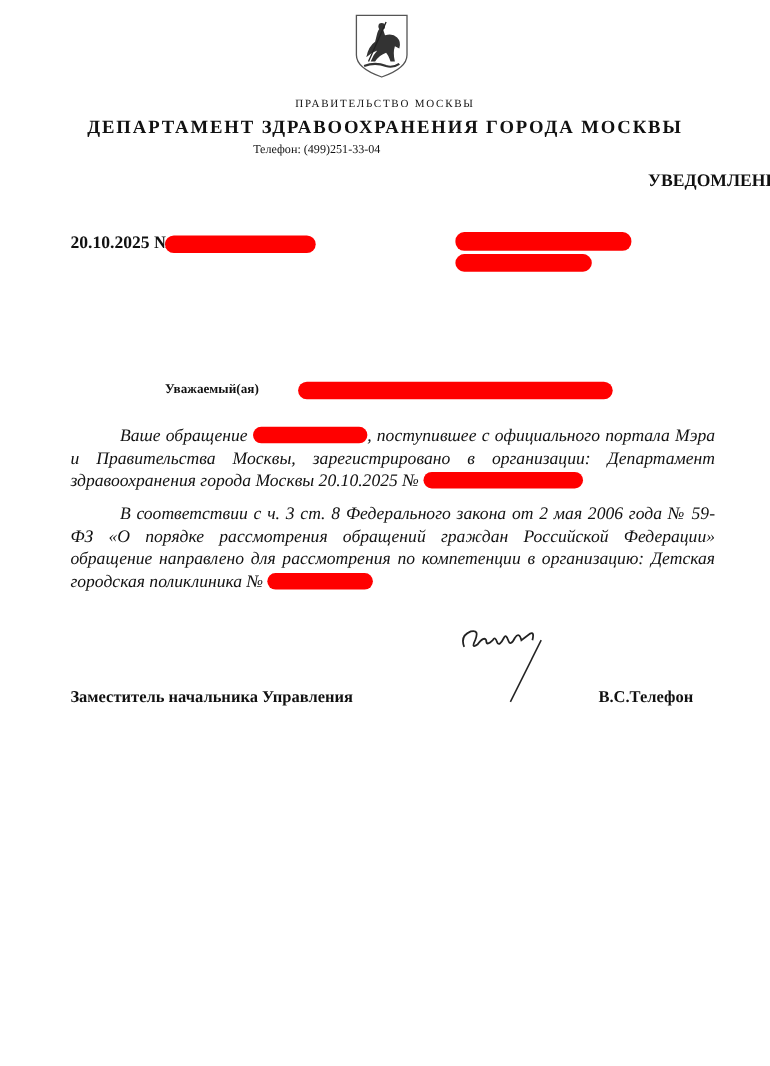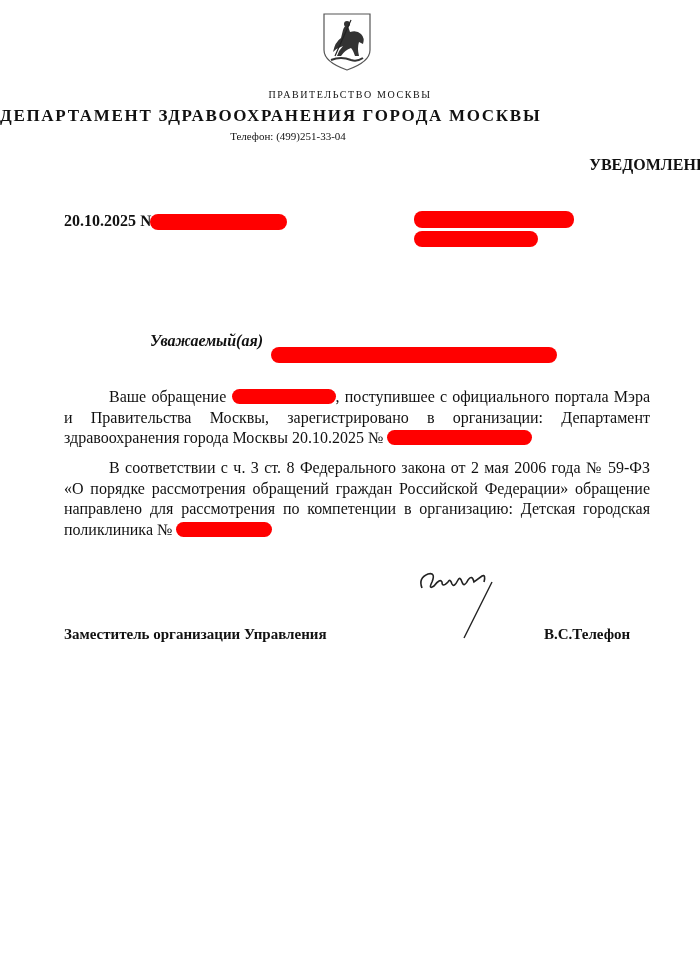--- a/index.html
+++ b/index.html
@@ -1,27 +1,27 @@
 <!DOCTYPE html>
 <html><head>
 <meta charset="utf-8">
 <style>
   html, body { margin:0; padding:0; background:#ffffff; }
   body { width:700px; height:969px; position:relative; overflow:hidden; font-family:"Liberation Serif","DejaVu Serif",serif; color:#111; }
   .abs { position:absolute; }
   .emblem { left:321px; top:12px; width:52px; height:60px; }
   .gov { left:0; width:700px; top:89px; text-align:center; font-size:10px; letter-spacing:1.6px; }
-  .dept { left:0; width:700px; top:106px; font-size:17px; font-weight:bold; letter-spacing:1.7px; }
+  .dept { left:0; width:700px; top:106px; text-align:center; font-size:17px; font-weight:bold; letter-spacing:1.7px; }
   .phone { left:0; width:576px; top:130px; text-align:center; font-size:11px; }
   .title { left:0; width:700px; top:156px; text-align:right; font-size:16px; font-weight:bold;padding-left:19px; }
   .date { left:64px; top:212px; font-size:16px;font-weight:bold; }
   .red { position:absolute; background:#ff0000; border-radius:8px; }
-  .greeting { left:150px; top:332px; font-size:16px; font-weight:bold; font-style:italic; }
+  .greeting { left:150px; top:346px; font-size:12px; font-weight:bold; }
   .para { left:64px; width:586px; font-size:16px; line-height:20.5px; text-align:justify; }
-  .indent { text-indent:45px; }
+  .indent { text-indent:45px;font-style:italic; }
   .sig-role { left:64px; top:626px; font-size:15px; font-weight:bold; }
   .sig-name { left:544px; top:626px; font-size:15px; font-weight:bold; }
   .signature { left:412px; top:560px; width:100px; height:80px; }
 </style>
 </head>
 <body>
 
 <svg class="abs emblem" viewBox="0 0 52 60">
   <path d="M3 2 H49 V38 Q49 50 26 58 Q3 50 3 38 Z" fill="#fff" stroke="#555" stroke-width="1.2"></path>
   <path d="M12 40 Q14 30 20 26 L22 18 Q24 12 27 14 L29 20 Q36 18 40 22 Q44 26 42 32 L38 30 Q36 36 38 44 L34 44 Q32 38 30 36 Q24 38 20 44 L16 44 Q18 38 22 34 Q16 36 12 40 Z" fill="#333"></path>
@@ -50,14 +50,14 @@
 
 <div class="abs para" style="top:458px;">
   <div class="indent"><span>В соответствии с ч. 3 ст. 8 Федерального закона от 2 мая 2006 года № 59-ФЗ «О порядке рассмотрения обращений граждан Российской Федерации» обращение направлено для рассмотрения по компетенции в организацию: Детская городская поликлиника №</span> <span style="display:inline-block;width:96px;height:15px;background:#ff0000;border-radius:8px;vertical-align:-2px;"></span></div>
 </div>
 
 <svg class="abs signature" viewBox="0 0 100 80">
   <path d="M10 28 Q6 18 16 14 Q24 12 20 22 Q16 30 22 26 Q28 18 30 22 Q30 28 36 22 Q38 18 40 24 Q42 28 46 20 Q48 16 50 22 Q52 28 56 20 Q60 14 62 22 L70 16 Q74 14 72 22" stroke="#222" stroke-width="1.6" fill="none"></path>
   <path d="M80 22 L52 78" stroke="#222" stroke-width="1.4" fill="none"></path>
 </svg>
 
-<div class="abs sig-role">Заместитель организации Управления</div>
+<div class="abs sig-role">Заместитель начальника Управления</div>
 <div class="abs sig-name">В.С.Телефон</div>
 
 </body></html>

